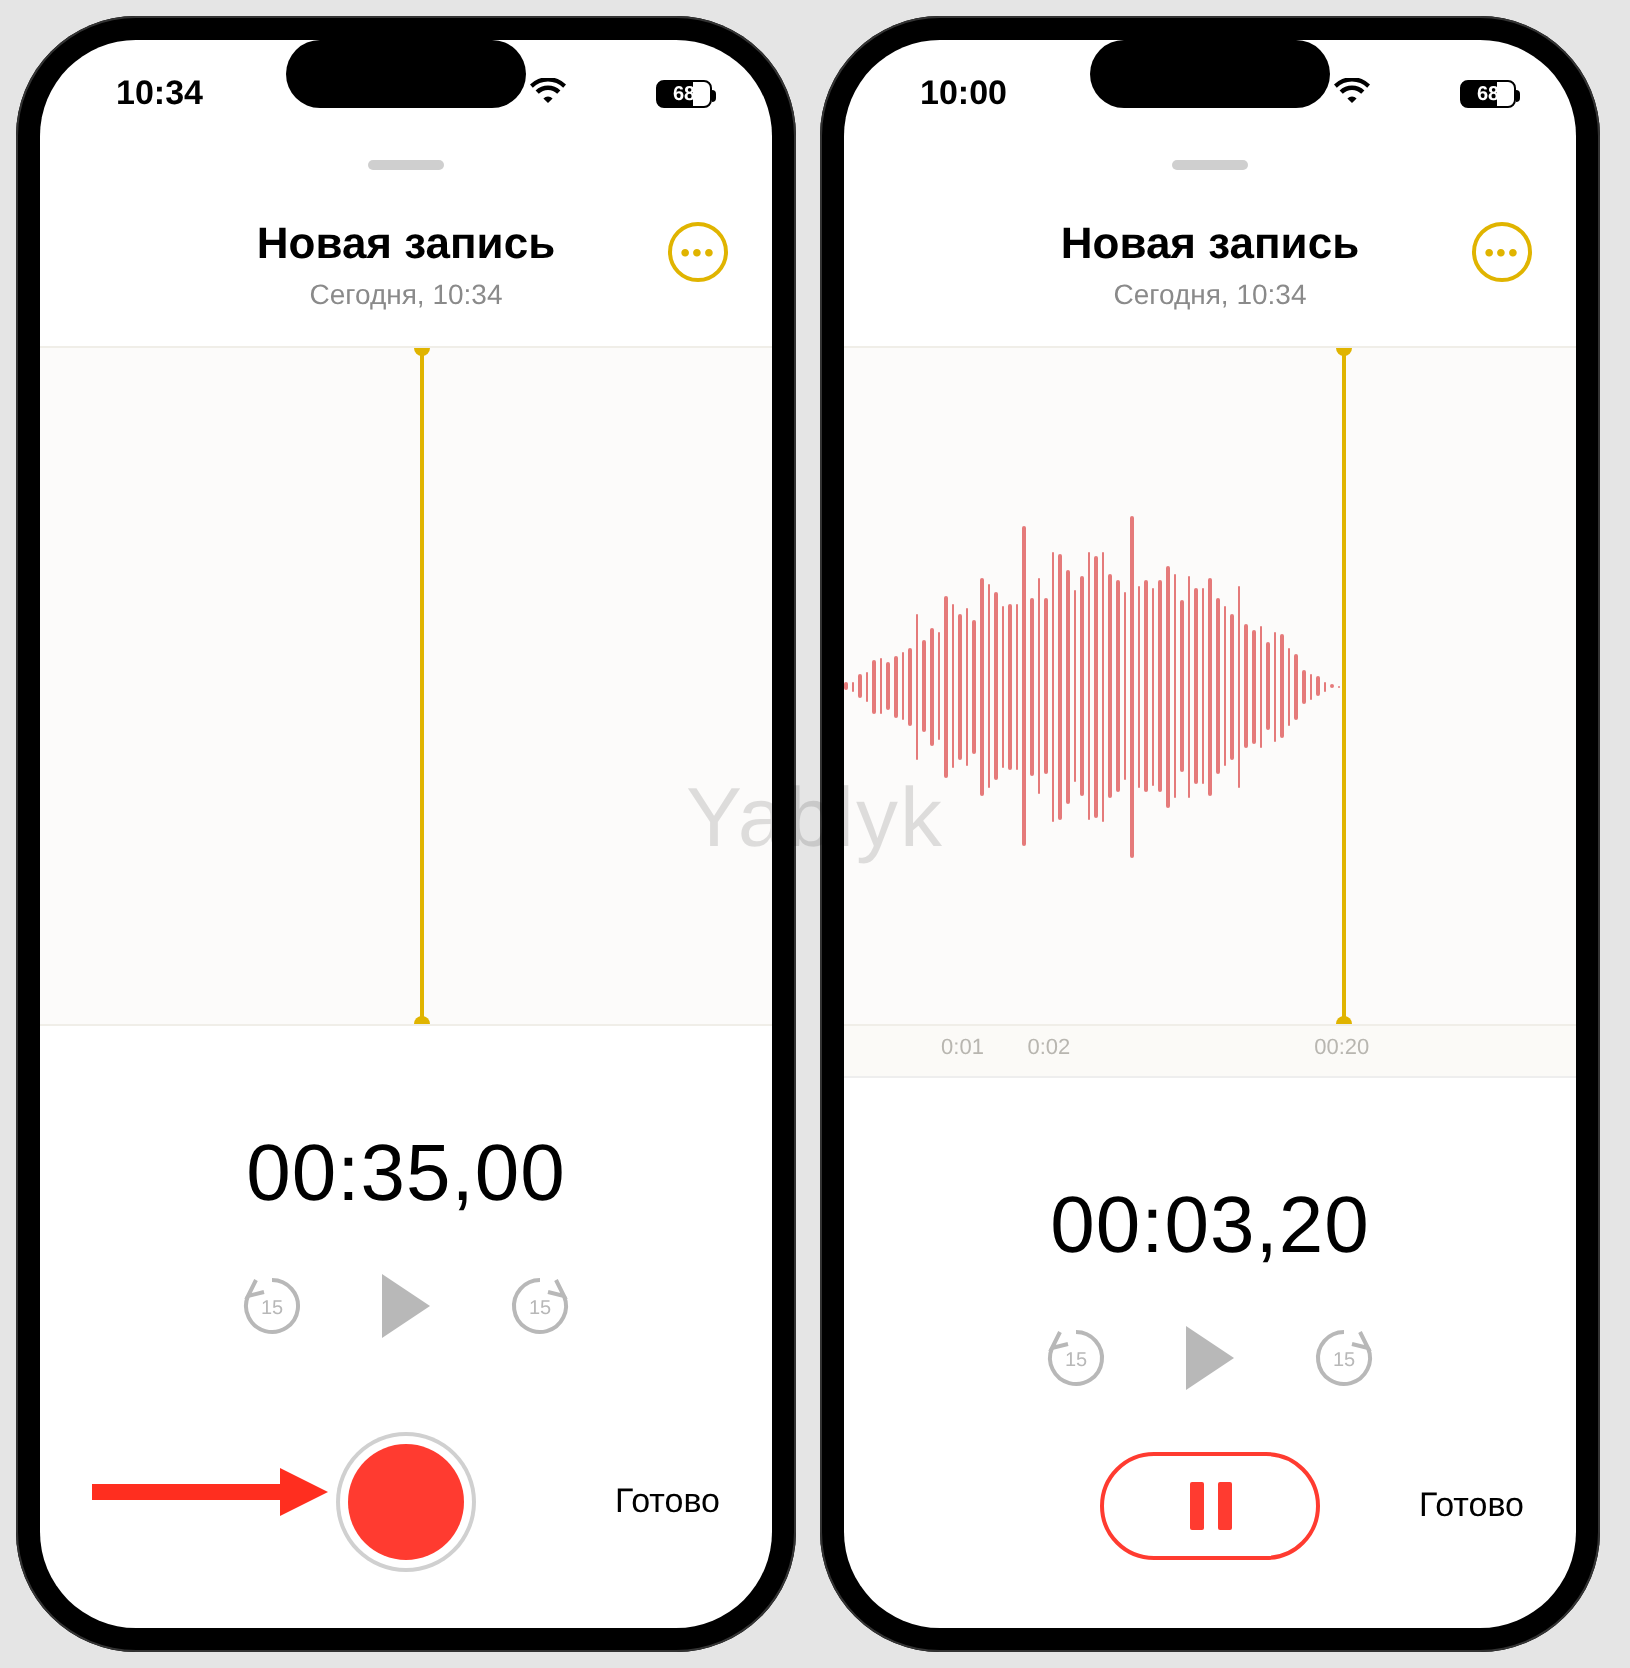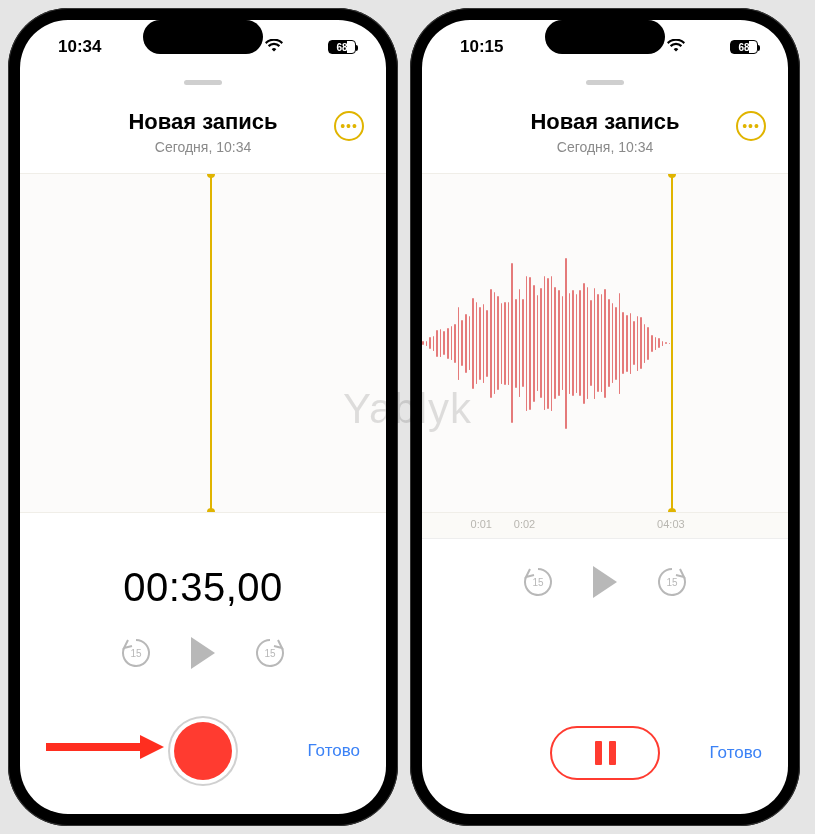--- a/index.html
+++ b/index.html
@@ -138,21 +138,21 @@
     border-left:24px solid #b8b8b8;
     border-top:16px solid transparent;
     border-bottom:16px solid transparent;
   }
   .bottom-row {
     position:absolute; bottom:34px; left:0; right:0;
     display:flex; align-items:center; justify-content:center;
   }
   .done {
     position:absolute; right:26px;
-    color:#3b82f6; font-size:17px;
+    color:#000000; font-size:17px;
   }
   .record-btn {
     width:58px; height:58px; border-radius:50%;
     background:#ff3b30; box-shadow: 0 0 0 4px #fff, 0 0 0 6px #d0d0d0;
     cursor:pointer;
   }
   .pause-btn {
     width:110px; height:54px; border-radius:30px;
     border:2px solid #ff3b30; background:#fff;
     display:flex; align-items:center; justify-content:center; gap:7px;
@@ -221,21 +221,21 @@
           <polygon points="96,3 120,15 96,27" fill="#ff2e1f"></polygon>
         </svg>
     </div>
   </div>
 </div>
 
 <div class="phone">
   <div class="notch"></div>
   <div class="screen">
     <div class="statusbar">
-      <span>10:15</span>
+      <span>10:00</span>
       <span class="status-icons">
         <span>✈︎</span>
         <span>
           <svg width="18" height="13" viewBox="0 0 18 13">
               <path fill="#000" d="M9 12.5l2.3-2.3a3.3 3.3 0 00-4.6 0L9 12.5zm-4.6-4.6a6.5 6.5 0 019.2 0l1.6-1.6a8.8 8.8 0 00-12.4 0l1.6 1.6zm-3-3a10.7 10.7 0 0115.2 0L18 3.3a12.7 12.7 0 00-18 0l1.4 1.6z"></path>
             </svg>
         </span>
         <span class="battery">68</span>
       </span>
     </div>
@@ -317,23 +317,24 @@
           <span style="height: 5px;"></span>
           <span style="height: 2px;"></span>
           <span style="height: 1px;"></span>
         </div>
       <div class="playhead" id="playhead-right" style="left: 68%;"></div>
     </div>
     <div class="timeline" id="timeline-right">
         <span class="tick" style="left: 8%; margin-left: 30px;">0:01</span>
         <span class="tick" style="left: 28%;">0:02</span>
         <span class="tick" style="left: 48%;"></span>
-        <span class="tick" style="left: 68%;">04:03</span>
+        <span class="tick" style="left: 68%;">00:20</span>
         <span class="tick" style="left: 97%;"></span>
       </div>
+    <div class="timer">00:03,20</div>
     <div class="transport">
       <span class="skip">
         <svg viewBox="0 0 34 34">
             <path fill="none" stroke="#b8b8b8" stroke-width="2" d="M17 4a13 13 0 1 1-12 8"></path>
             <polyline fill="none" stroke="#b8b8b8" stroke-width="2" points="9,4 5,12 13,10"></polyline>
             <text x="17" y="21" font-size="10" fill="#b8b8b8" text-anchor="middle">15</text>
           </svg>
       </span>
       <span class="play-tri"></span>
       <span class="skip">

